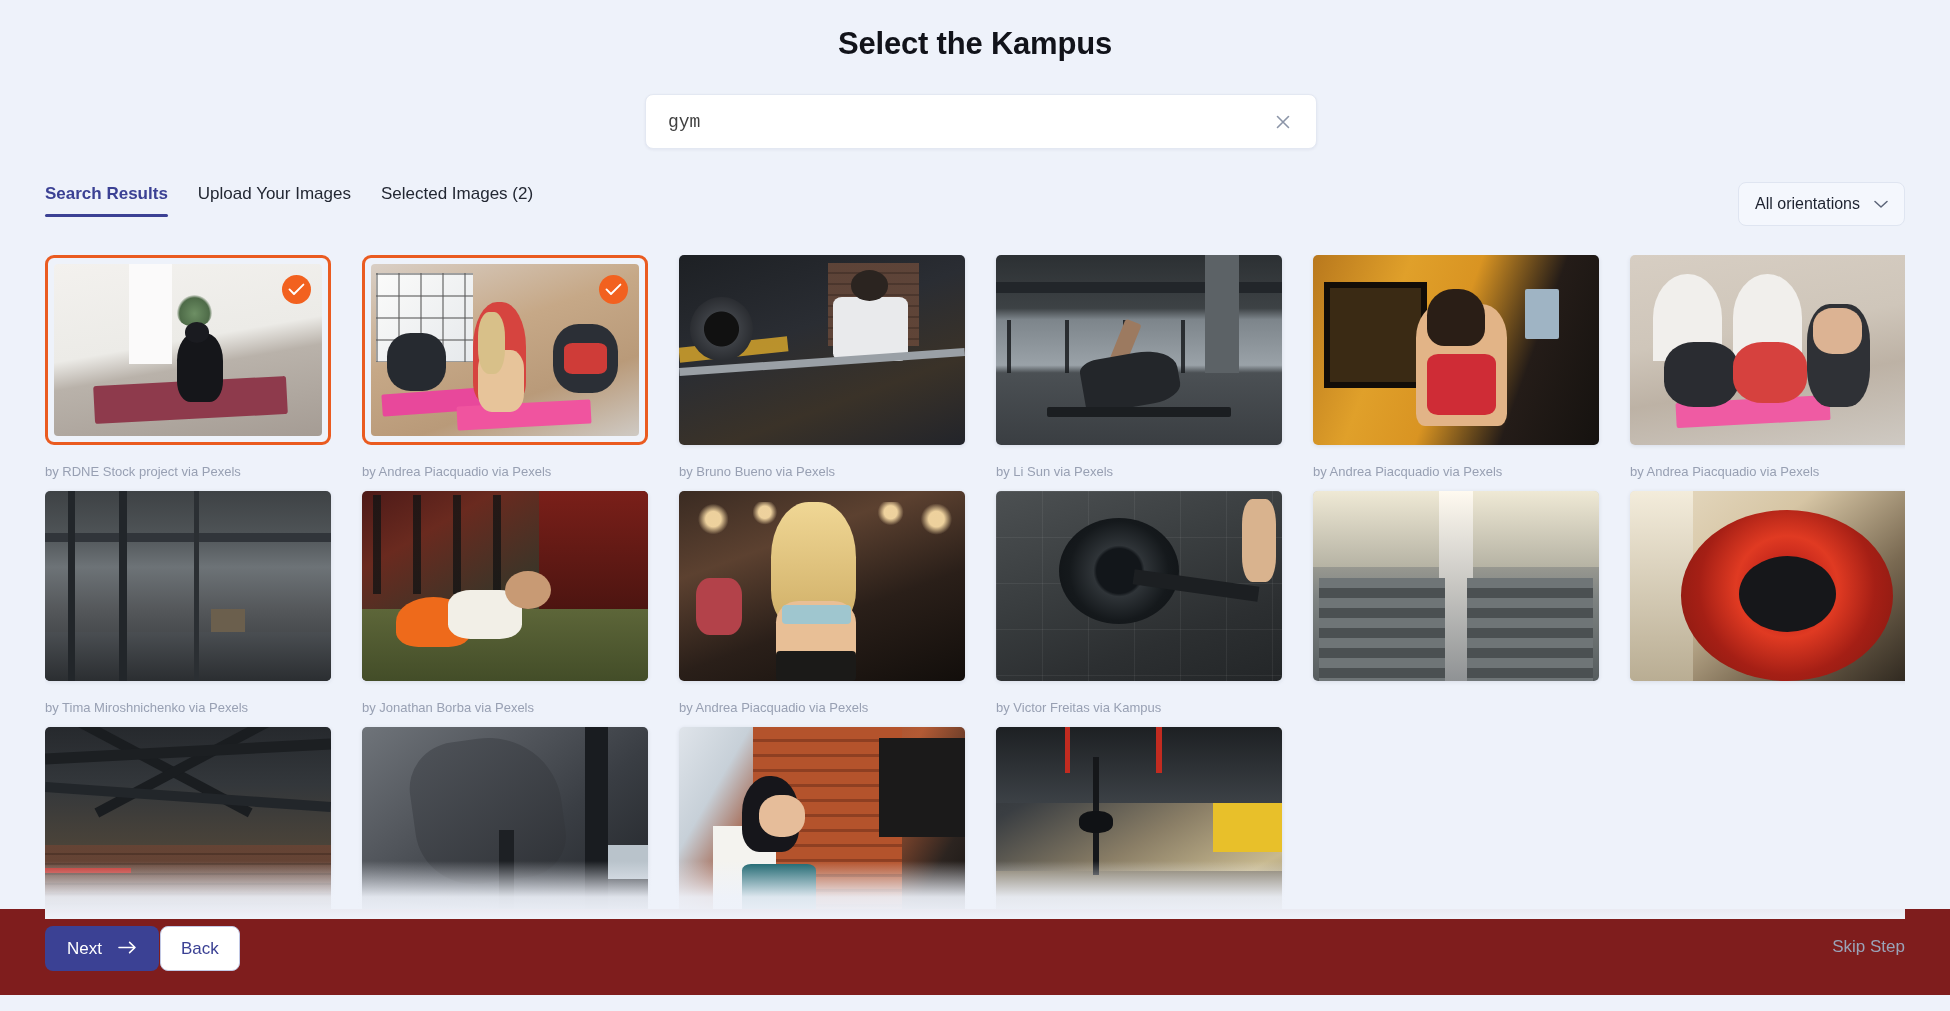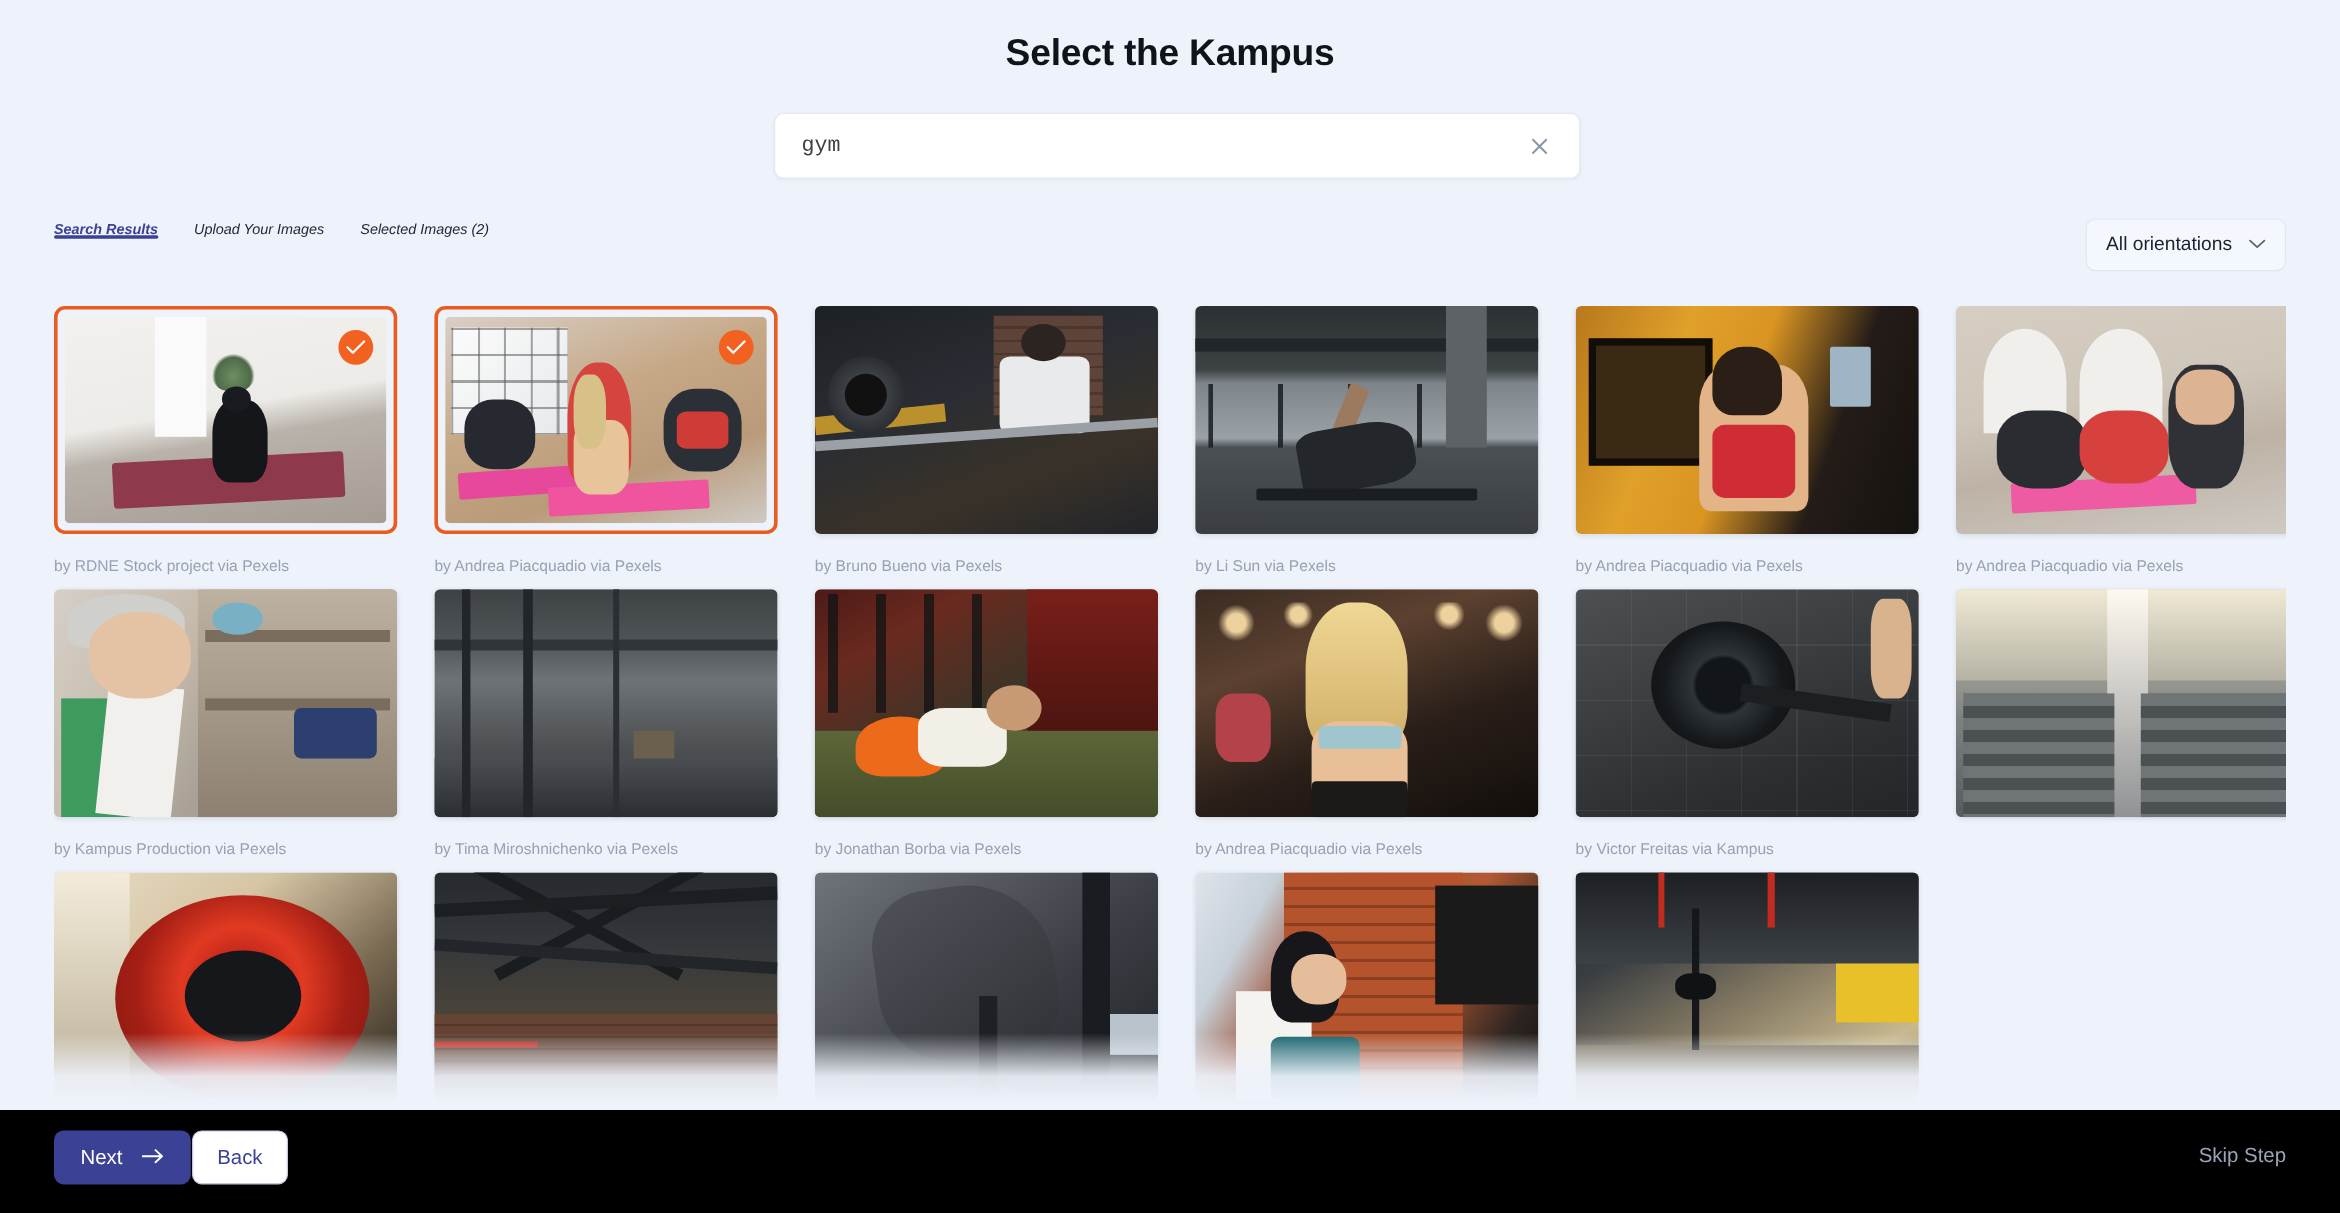--- a/index.html
+++ b/index.html
@@ -60,27 +60,26 @@
 
   
   .tabs {
     position: absolute;
     top: 184px; left: 45px;
     display: flex;
     align-items: flex-end;
     gap: 0;
   }
   .tab {
-    font-size: 12px;
+    font-size: 17px;
     color: #232833;
-    padding: 0 15px 1px 15px;
+    padding: 0 15px 13px 15px;
     cursor: pointer;
     white-space: nowrap;
     position: relative;
-    font-style: italic;
   }
   .tab:first-child { padding-left: 0; }
   .tab.active {
     color: #3b4194;
     font-weight: bold;
   }
   .tab.active::after {
     content: "";
     position: absolute;
     left: 0; right: 15px; bottom: 0;
@@ -176,23 +175,23 @@
     left: 0; right: 0; bottom: 0;
     height: 58px;
     background: linear-gradient(to bottom, rgba(238,242,250,0) 0%, rgba(238,242,250,0.92) 62%, #eef2fa 100%);
     pointer-events: none;
     z-index: 6;
   }
 
   
   .footer {
     position: absolute;
-    left: 0; right: 0; bottom: 0;
+    left: 0; right: 0; bottom: 16px;
     height: 86px;
-    background: #000000;
+    background: #7f1d1d;
   }
   .btn-next {
     position: absolute;
     left: 45px; top: 17px;
     height: 45px;
     padding: 0 22px;
     background: #3b4194;
     color: #ffffff;
     border: 0;
     border-radius: 8px;
@@ -533,38 +532,20 @@
                 <i class="arch2"></i>
                 <i class="matp"></i>
                 <i class="f1"></i>
                 <i class="f2"></i>
                 <i class="f3"></i>
                 <i class="f3s"></i>
               </div>
             </div>
           </div>
           <div class="caption">by Andrea Piacquadio via Pexels</div>
-        </div>
-        <div class="card">
-          <div class="thumb-frame">
-            <div class="thumb">
-              <div class="art t7">
-                <i class="shelf"></i>
-                <i class="sh1"></i>
-                <i class="sh2"></i>
-                <i class="ball"></i>
-                <i class="navy"></i>
-                <i class="green"></i>
-                <i class="towel"></i>
-                <i class="hair7"></i>
-                <i class="face"></i>
-              </div>
-            </div>
-          </div>
-          <div class="caption">by Kampus Production via Pexels</div>
         </div>
         <div class="card">
           <div class="thumb-frame">
             <div class="thumb">
               <div class="art t8">
                 <i class="beam8"></i>
                 <i class="flr"></i>
                 <i class="box"></i>
                 <i class="bar8"></i>
                 <i class="bar8b"></i>

